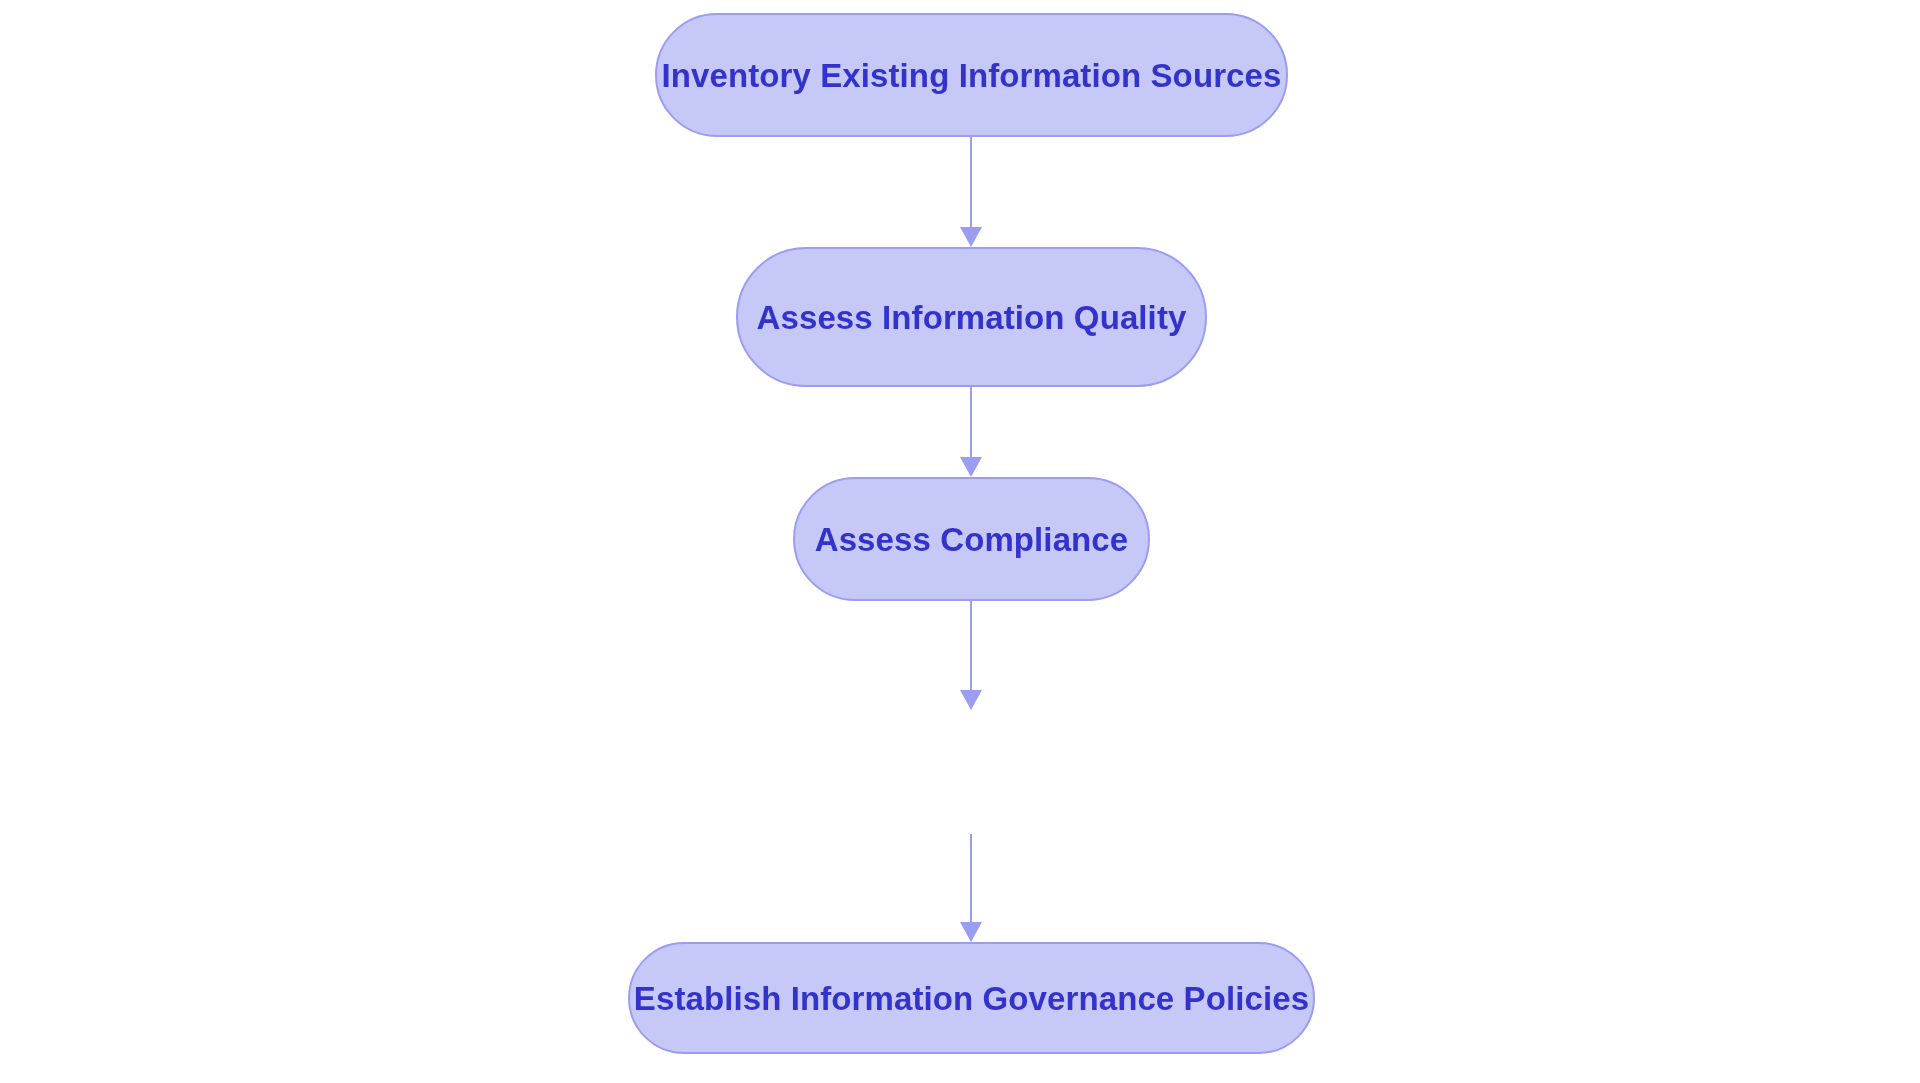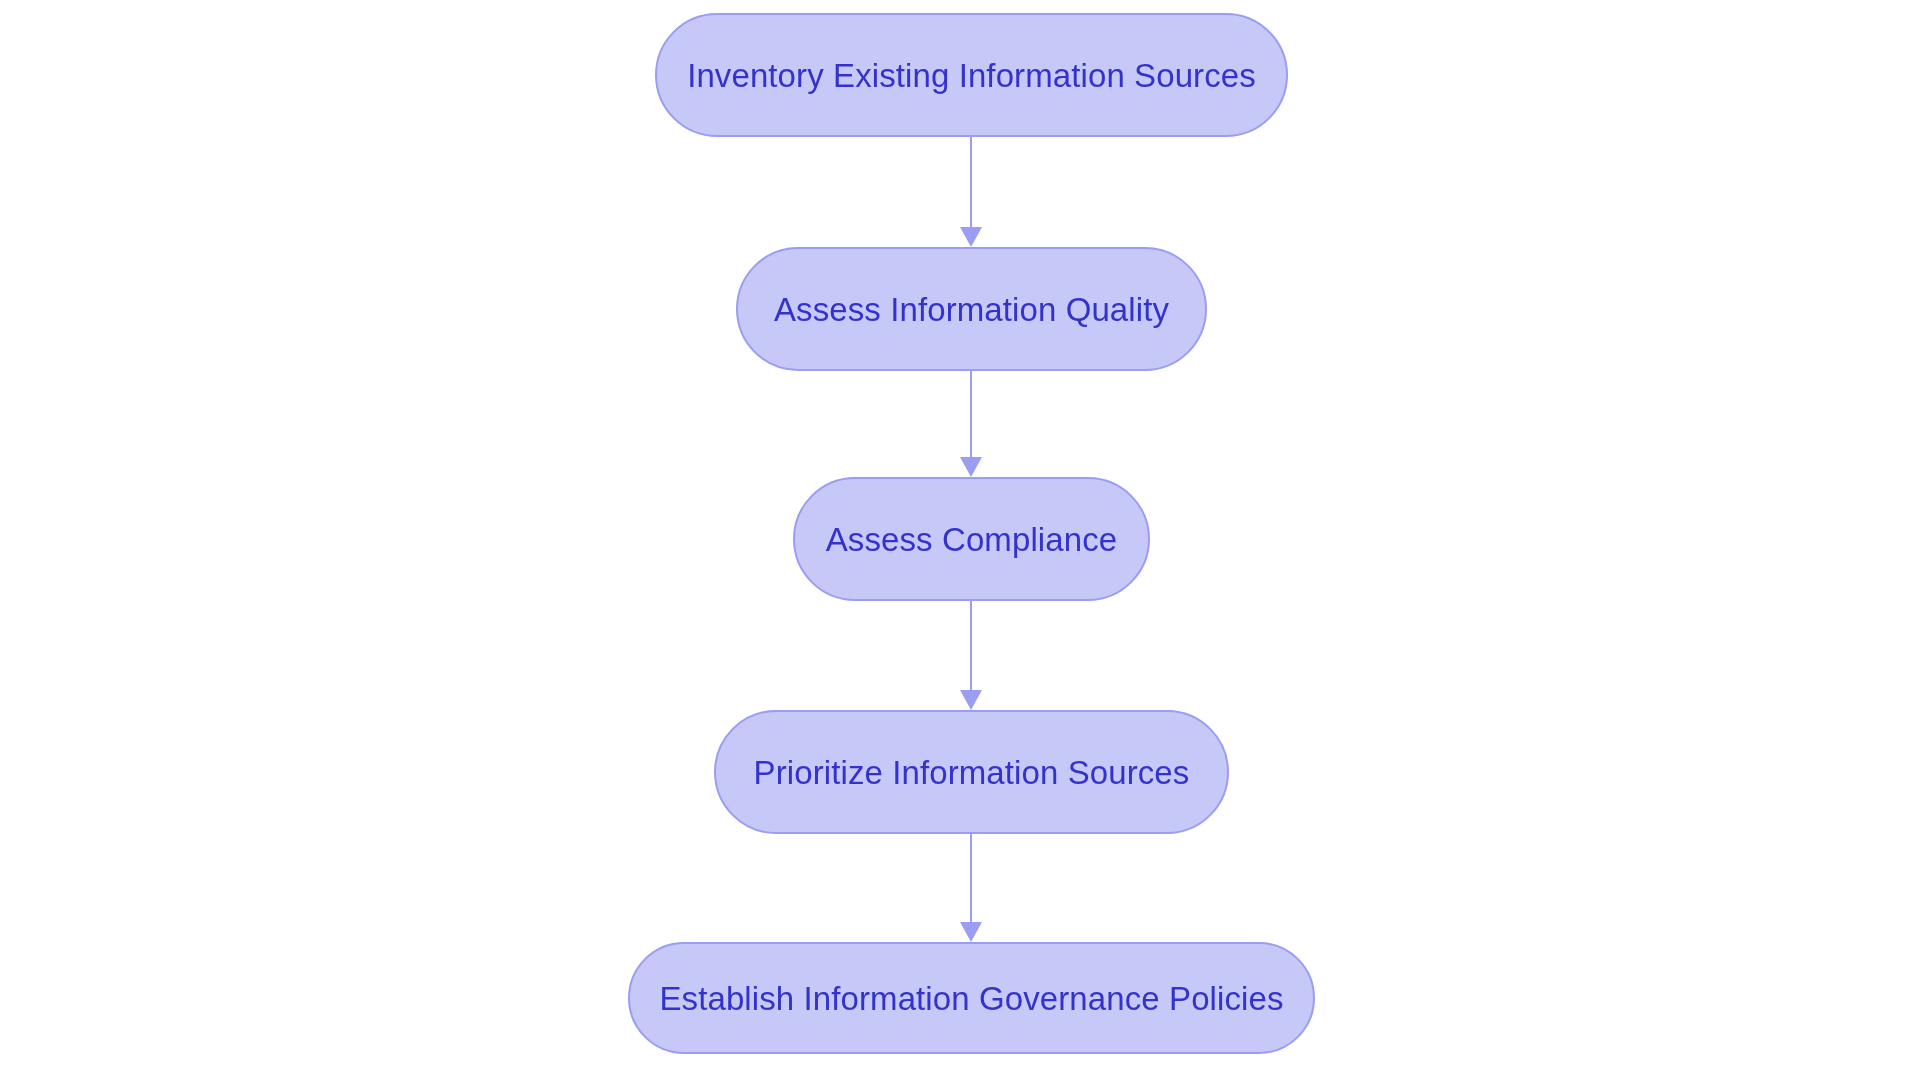--- a/index.html
+++ b/index.html
@@ -30,21 +30,21 @@
     justify-content: center;
     background: #c6c8f8;
     border: 2px solid #9a9df2;
     border-radius: 999px;
     white-space: nowrap;
   }
 
   .flow-node-label {
     color: #3333cc;
     font-size: 33px;
-    font-weight: 400;
+    font-weight: 700;
     letter-spacing: 0.1px;
     line-height: 1;
     font-family: "Liberation Sans", "DejaVu Sans", sans-serif;
   }
 
   .flow-edge {
     position: absolute;
   }
 
   .flow-edge-line {
@@ -84,29 +84,26 @@
 
   <div class="flow-edge" id="edge-4-el" style="left: 0px; top: 0px; width: 100%; height: 100%;">
     <div class="flow-edge-line" style="left: 969.75px; top: 834px; height: 88px; background: rgb(154, 157, 242);"></div>
     <div class="flow-edge-arrowhead" style="left: 960px; top: 922px; border-top-color: rgb(154, 157, 242);"></div>
   </div>
 
   <div class="flow-node" id="node-1-el" style="left: 655px; top: 13px; width: 633px; height: 124px; background: rgb(198, 200, 248); border-color: rgb(154, 157, 242);">
     <span class="flow-node-label" style="color: rgb(51, 51, 204);">Inventory Existing Information Sources</span>
   </div>
 
-  <div class="flow-node" id="node-2-el" style="left: 736px; top: 247px; width: 471px; height: 124px; background: rgb(198, 200, 248); border-color: rgb(154, 157, 242);">
+  <div class="flow-node" id="node-2-el" style="left: 736px; top: 247px; width: 471px; height: 140px; background: rgb(198, 200, 248); border-color: rgb(154, 157, 242);">
     <span class="flow-node-label" style="color: rgb(51, 51, 204);">Assess Information Quality</span>
   </div>
 
   <div class="flow-node" id="node-3-el" style="left: 793px; top: 477px; width: 357px; height: 124px; background: rgb(198, 200, 248); border-color: rgb(154, 157, 242);">
     <span class="flow-node-label" style="color: rgb(51, 51, 204);">Assess Compliance</span>
   </div>
 
-  <div class="flow-node" id="node-4-el" style="left: 714px; top: 710px; width: 515px; height: 124px; background: rgb(198, 200, 248); border-color: rgb(154, 157, 242);">
-    <span class="flow-node-label" style="color: rgb(51, 51, 204);">Prioritize Information Sources</span>
-  </div>
 
   <div class="flow-node" id="node-5-el" style="left: 628px; top: 942px; width: 687px; height: 112px; background: rgb(198, 200, 248); border-color: rgb(154, 157, 242);">
     <span class="flow-node-label" style="color: rgb(51, 51, 204);">Establish Information Governance Policies</span>
   </div>
 
 </div>
 
 </body></html>

